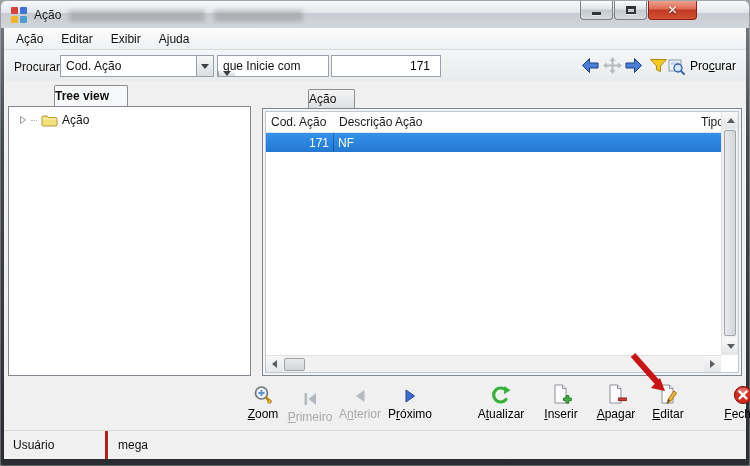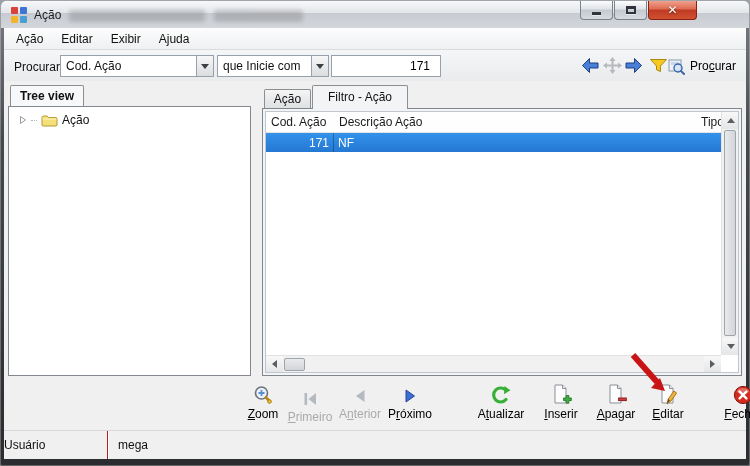--- a/index.html
+++ b/index.html
@@ -51,37 +51,37 @@
     display:flex; align-items:center; padding-left:3px; }
   .menu-item { padding:3px 9px; cursor:default; }
 
   
   .searchrow { position:absolute; left:4px; top:50px; right:4px; height:31px;
     background:linear-gradient(#f5f6f7,#e9ebed); }
   .search-label { position:absolute; left:14px; top:60px; }
   .combo { position:absolute; top:55px; height:22px; background:#fff;
     border:1px solid #97a0ab; display:flex; align-items:stretch; cursor:default; }
   .combo-field { left:60px; width:154px; }
-  .combo-op { left:217px; width:112px; }
+  .combo-op { left:217px; width:112px;flex-direction:column; }
   .combo .txt { flex:1; padding:3px 5px 0 5px; overflow:hidden; white-space:nowrap; }
   .combo .dd { width:17px; border-left:1px solid #97a0ab;
     background:linear-gradient(#f7f7f7,#dadde0); display:flex; align-items:center; justify-content:center; }
   .tri-down { width:0; height:0; border-left:4px solid transparent; border-right:4px solid transparent;
     border-top:5px solid #3c3f44; }
   .search-input { position:absolute; left:331px; top:55px; width:110px; height:22px;
     border:1px solid #97a0ab; font:12px "Liberation Sans", sans-serif; text-align:right; padding-right:10px; }
   .navico { position:absolute; top:57px; width:19px; height:17px; cursor:pointer; }
   .procurar-btn { position:absolute; left:668px; top:56px; height:20px; display:flex;
     align-items:center; gap:5px; cursor:pointer; background:none; border:none;
     font:12px "Liberation Sans", sans-serif; }
   .u { text-decoration:underline; }
 
   
   .tab { position:absolute; border:1px solid #8b8f93; border-bottom:none;
-    border-radius:2px 2px 0 0; text-align:center; cursor:default; }
+    border-radius:2px 2px 0 0; cursor:default;margin-left:44px; }
   .tab-treeview { left:10px; top:85px; width:74px; height:22px; background:#f7f8f9;
     font-weight:bold; padding-top:3px; }
   .tree-box { position:absolute; left:8px; top:106px; width:243px; height:270px;
     background:#fff; border:1px solid #828790; }
   .tree-node { position:absolute; left:10px; top:6px; display:flex; align-items:center; gap:4px; cursor:default; }
   .dotline { width:6px; border-top:1px dotted #b8b8b8; }
 
   
   .tab-acao { left:264px; top:89px; width:47px; height:20px;
     background:linear-gradient(#f5f5f5,#dddfe1); padding-top:2px; }
@@ -138,22 +138,22 @@
   #tb-inserir  { left:532px; }
   #tb-apagar   { left:587px; }
   #tb-editar   { left:639px; }
   #tb-fechar   { left:714px; }
 
   .red-arrow { position:absolute; left:625px; top:351px; z-index:10; pointer-events:none; }
 
   
   .statusbar { position:absolute; left:4px; right:4px; top:430px; height:29px;
     background:#f0f0f0; border-top:1px solid #d8d8d8; display:flex; align-items:center; }
-  .sb-panel1 { width:104px; height:100%; display:flex; align-items:center;
-    border-right:1px solid #b91c1c; box-shadow:1px 0 0 #fff; }
+  .sb-panel1 { width:104px; padding-left:9px; height:100%; display:flex; align-items:center;
+    border-right:3px solid #b91c1c; box-shadow:1px 0 0 #fff; }
   .sb-panel2 { padding-left:10px; }
 </style>
 </head>
 <body>
 
 <div class="window">
 
   <div class="titlebar">
     <span class="win-icon">
       <i style="background:#d8423a"></i>
@@ -244,21 +244,20 @@
       <span class="dotline"></span>
       <svg width="17" height="13" viewBox="0 0 17 13">
         <path d="M1 3.5 C1 2.7 1.6 2 2.4 2 L6 2 L7.6 3.6 L15 3.6 C15.8 3.6 16 4.2 16 5 L16 11 C16 11.8 15.4 12 14.6 12 L2.4 12 C1.6 12 1 11.8 1 11 Z" fill="#f3e07a" stroke="#b5962e"></path>
         <path d="M1.5 5 L15.5 5" stroke="#fdf4c0" stroke-width="1.2"></path>
       </svg>
       <span>Ação</span>
     </div>
   </div>
 
   <div class="tab tab-acao">Ação</div>
-  <div class="tab tab-filtro">Filtro - Ação</div>
 
   <div class="grid-wrap">
     <div class="grid">
       <div class="grid-header">
         <span class="gh-cod">Cod. Ação</span>
         <span class="gh-desc">Descrição Ação</span>
         <span class="gh-tipo">Tipo</span>
       </div>
       <div class="grid-row-sel">
         <span class="gc-cod">171</span>

